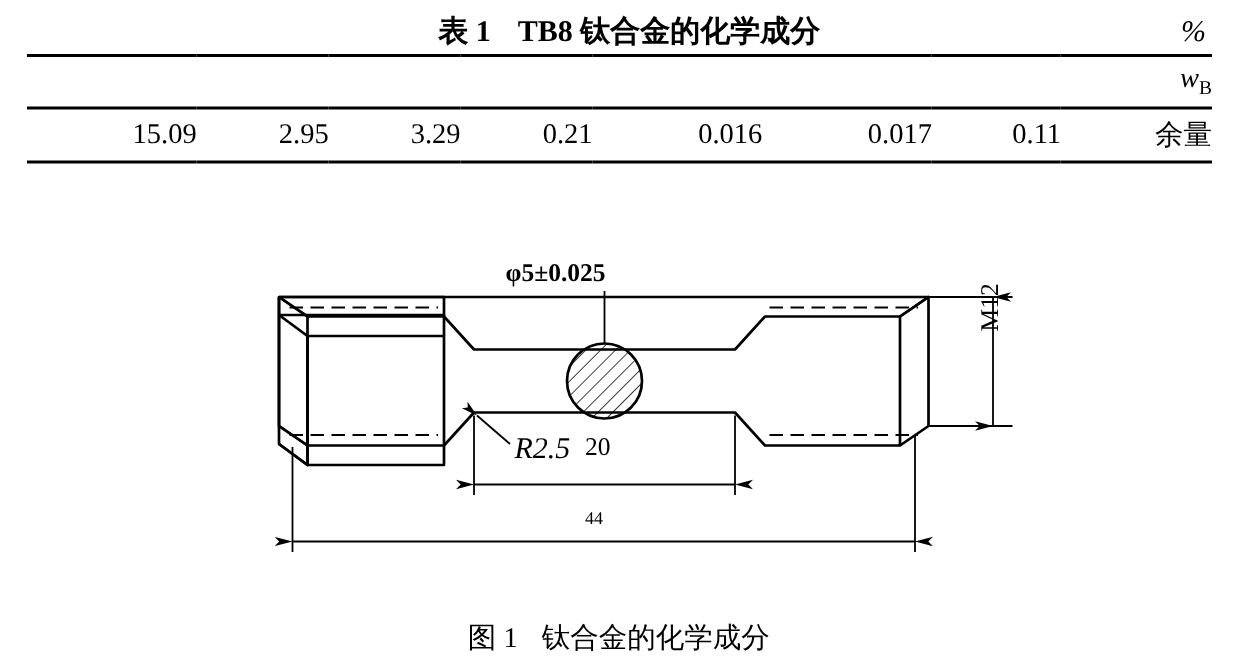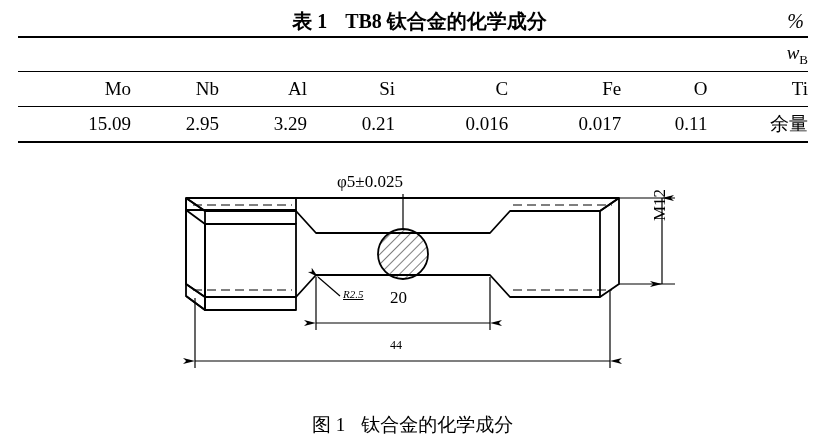--- a/index.html
+++ b/index.html
@@ -150,30 +150,20 @@
         <tr class="rule-top">
       <td colspan="8"></td>
     </tr>
     <tr class="row-wb">
       <td colspan="8">
         <span class="wb-label"><span>w</span><sub>B</sub></span>
       </td>
     </tr>
     <tr class="rule-mid">
       <td colspan="8"></td>
-    </tr>
-    <tr class="row-head">
-      <td>Mo</td>
-      <td>Nb</td>
-      <td>Al</td>
-      <td>Si</td>
-      <td>C</td>
-      <td>Fe</td>
-      <td>O</td>
-      <td>Ti</td>
     </tr>
     <tr class="rule-mid">
       <td colspan="8"></td>
     </tr>
     <tr class="row-vals">
       <td>15.09</td>
       <td>2.95</td>
       <td>3.29</td>
       <td>0.21</td>
       <td>0.016</td>
@@ -280,23 +270,23 @@
       <line x1="316" y1="145" x2="490" y2="145" marker-start="url(#arrL)" marker-end="url(#arrR)"></line>
     </g>
 
     <g stroke="#000" stroke-width="1.2" fill="none">
       <line x1="195" y1="120" x2="195" y2="190"></line>
       <line x1="610" y1="112" x2="610" y2="190"></line>
       <line x1="195" y1="183" x2="610" y2="183" marker-start="url(#arrL)" marker-end="url(#arrR)"></line>
     </g>
   </svg>
 
-  <div style="position:absolute; left:337px; top:-6px; font-size:17px; font-family:'Liberation Serif',serif;">φ5±0.025</div>
-
-  <div style="position:absolute; left:343px; top:110px; font-size:11px; font-style:italic; font-family:'Liberation Serif',serif;text-decoration:underline;">R2.5</div>
+  <div style="position:absolute; left:337px; top:-6px; font-size:17px; font-family:'Liberation Serif',serif;font-weight:bold;">φ5±0.025</div>
+
+  <div style="position:absolute; left:343px; top:110px; font-size:20px; font-style:italic; font-family:'Liberation Serif',serif;">R2.5</div>
 
   <div style="position:absolute; left:390px; top:110px; font-size:17px; font-family:'Liberation Serif',serif;">20</div>
 
   <div style="position:absolute; left:390px; top:160px; font-size:12px; font-family:'Liberation Serif',serif;">44</div>
 
   <div style="position:absolute; left:650px; top:43px; font-size:17px; font-family:'Liberation Serif',serif; transform:rotate(-90deg); transform-origin:left top;">M12</div>
 </div>
 
 <div class="fig-caption">
   <span>图 1</span><span class="fc-gap"></span><span>钛合金的化学成分</span>

